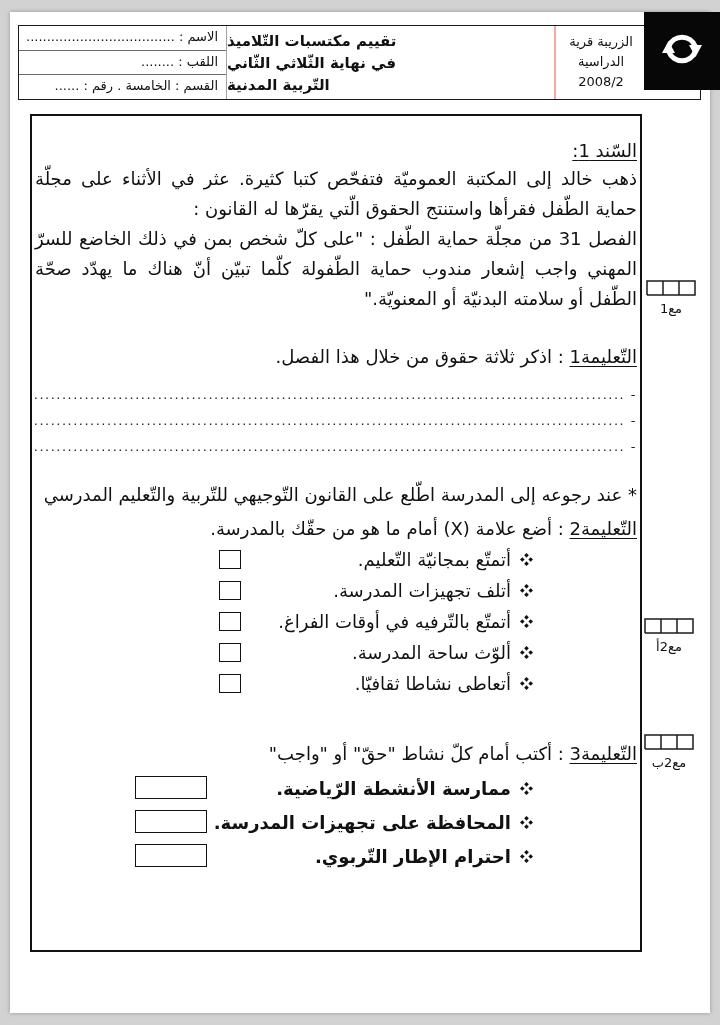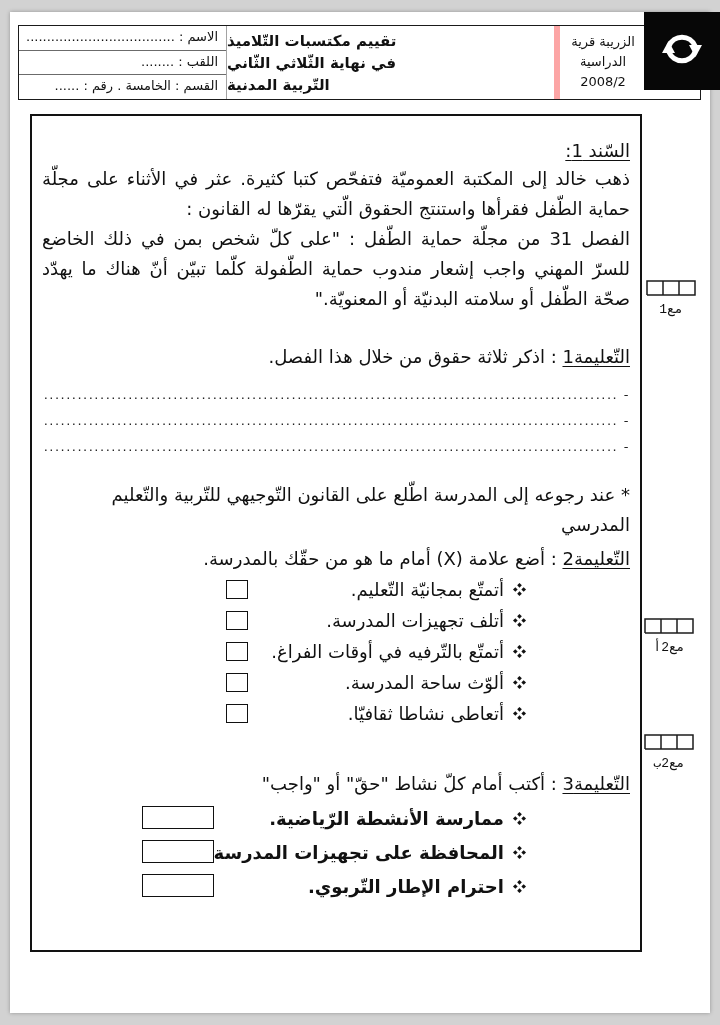--- a/index.html
+++ b/index.html
@@ -27,21 +27,21 @@
   .header {
     position: absolute;
     right: 9px; top: 13px;
     width: 683px; height: 75px;
     border: 1px solid #1a1a1a;
     display: flex;
     direction: rtl;
   }
   .cell-school {
     width: 146px;
-    border-left: 6px solid #fca5a5;
+    border-left: 2px solid #fca5a5;
     font-size: 13px;
     line-height: 20px;
     text-align: center;
     padding: 6px 56px 0 2px;
     white-space: nowrap;
   }
   .cell-title {
     flex: 1;
     border-left: 1px solid #a3a3a3;
     text-align: left;
@@ -73,21 +73,21 @@
     display: flex; align-items: center; justify-content: center;
     z-index: 6;
     cursor: pointer;
   }
   
   .mainbox {
     position: absolute;
     right: 68px; top: 102px;
     width: 612px; height: 838px;
     border: 2px solid #121212;
-    padding: 10px 10px;
+    padding: 10px 3px;
     font-size: 18px;
     direction: rtl;
     text-align: right;
     overflow: hidden;
   }
   .h-sanad { margin-top: 12px; line-height: 26px; }
   .u { text-decoration: underline; text-underline-offset: 3px; }
   .para { line-height: 30px; text-align: justify; }
   .para.first { }
   .taskline { margin-top: 30px; line-height: 26px; }
@@ -128,21 +128,20 @@
     border: 1.5px solid #111;
     background: #fff;
   }
   
   .scoremark {
     position: absolute;
     width: 52px;
     text-align: center;
     direction: rtl;
     z-index: 4;
-    font-family: Liberation Mono, monospace;
   }
   .scorelabel { font-size: 13px; line-height: 16px; margin-top: 1px; }
 </style>
 </head>
 <body>
 
 <div class="screen">
 
   <div class="paper">
 

